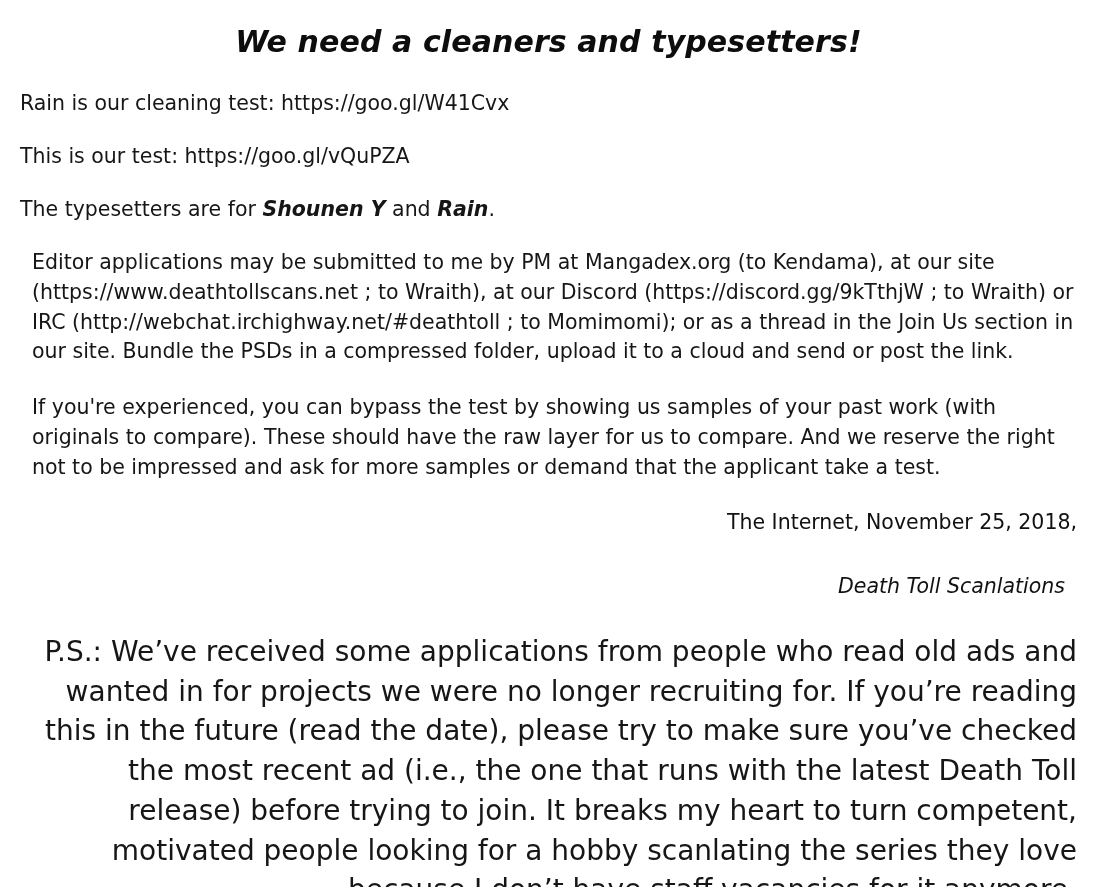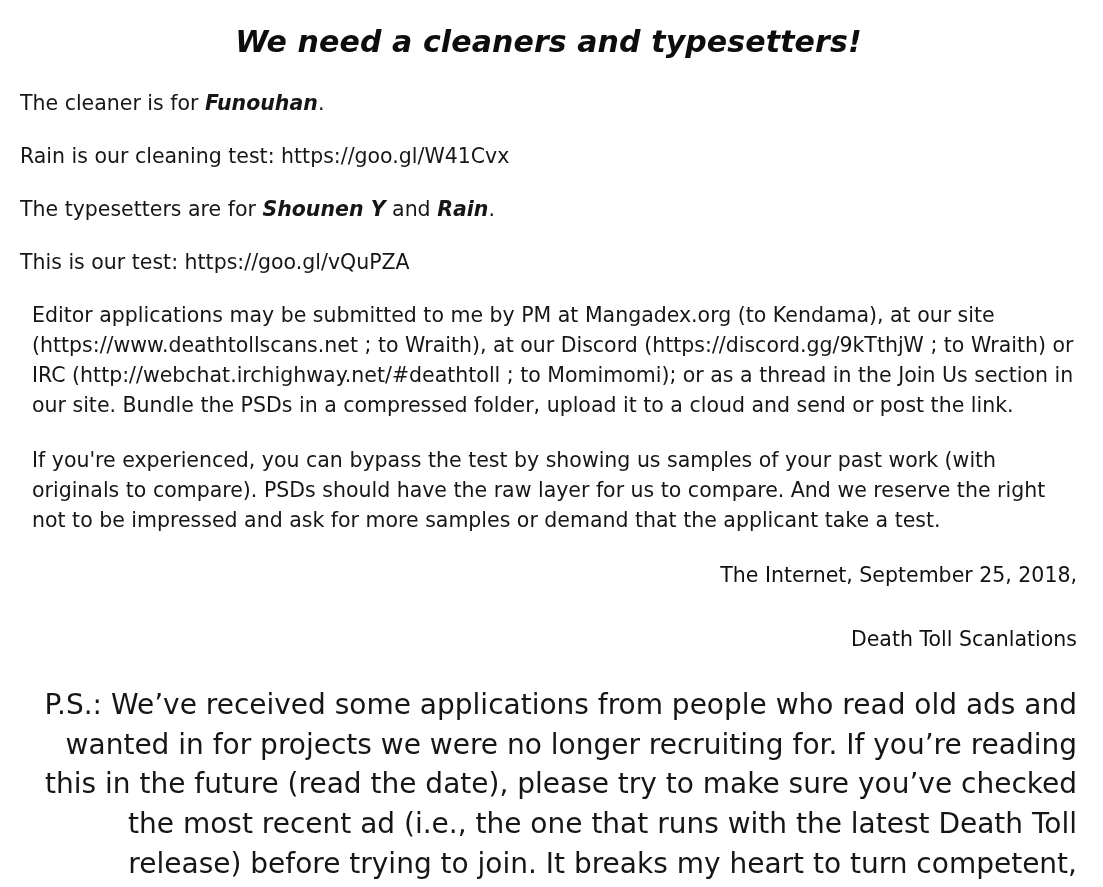--- a/index.html
+++ b/index.html
@@ -53,49 +53,49 @@
     line-height: 1.45;
     margin: 0;
   }
   .signoff-date {
     margin: 4px 0 34px 0;
   }
   .signoff-name {
     margin: 0;
   }
   .signoff-group {
-    margin: 2px 0 30px 0;
+    margin: 2px 12px 30px 0;
+    font-style: italic;
   }
   .ps {
     font-size: 28px;
     line-height: 1.42;
     margin: 0;
     color: #161616;
     text-align: right;
   }
 </style>
 </head>
 <body>
 
 <div class="page">
 
   <h1 class="title">We need a cleaners and typesetters!</h1>
 
-  <p class="para"><span>The cleaner is for </span><b>Funouhan</b><span>.</span></p>
 
   <p class="para">Rain is our cleaning test: https://goo.gl/W41Cvx</p>
 
+  <p class="para">This is our test: https://goo.gl/vQuPZA</p>
+
   <p class="para"><span>The typesetters are for </span><b>Shounen Y</b><span> and </span><b>Rain</b><span>.</span></p>
-
-  <p class="para">This is our test: https://goo.gl/vQuPZA</p>
 
   <p class="block">Editor applications may be submitted to me by PM at Mangadex.org (to Kendama), at our site (https://www.deathtollscans.net ; to Wraith), at our Discord (https://discord.gg/9kTthjW ; to Wraith) or IRC (http://webchat.irchighway.net/#deathtoll ; to Momimomi); or as a thread in the Join Us section in our site. Bundle the PSDs in a compressed folder, upload it to a cloud and send or post the link.</p>
 
-  <p class="block">If you're experienced, you can bypass the test by showing us samples of your past work (with originals to compare). PSDs should have the raw layer for us to compare. And we reserve the right not to be impressed and ask for more samples or demand that the applicant take a test.</p>
+  <p class="block">If you're experienced, you can bypass the test by showing us samples of your past work (with originals to compare). These should have the raw layer for us to compare. And we reserve the right not to be impressed and ask for more samples or demand that the applicant take a test.</p>
 
-  <p class="signoff signoff-date">The Internet, September 25, 2018,</p>
+  <p class="signoff signoff-date">The Internet, November 25, 2018,</p>
 
 
   <p class="signoff signoff-group">Death Toll Scanlations</p>
 
   <p class="ps">P.S.: We’ve received some applications from people who read old ads and wanted in for projects we were no longer recruiting for. If you’re reading this in the future (read the date), please try to make sure you’ve checked the most recent ad (i.e., the one that runs with the latest Death Toll release) before trying to join. It breaks my heart to turn competent, motivated people looking for a hobby scanlating the series they love because I don’t have staff vacancies for it anymore.</p>
 
 </div>
 
 </body></html>

